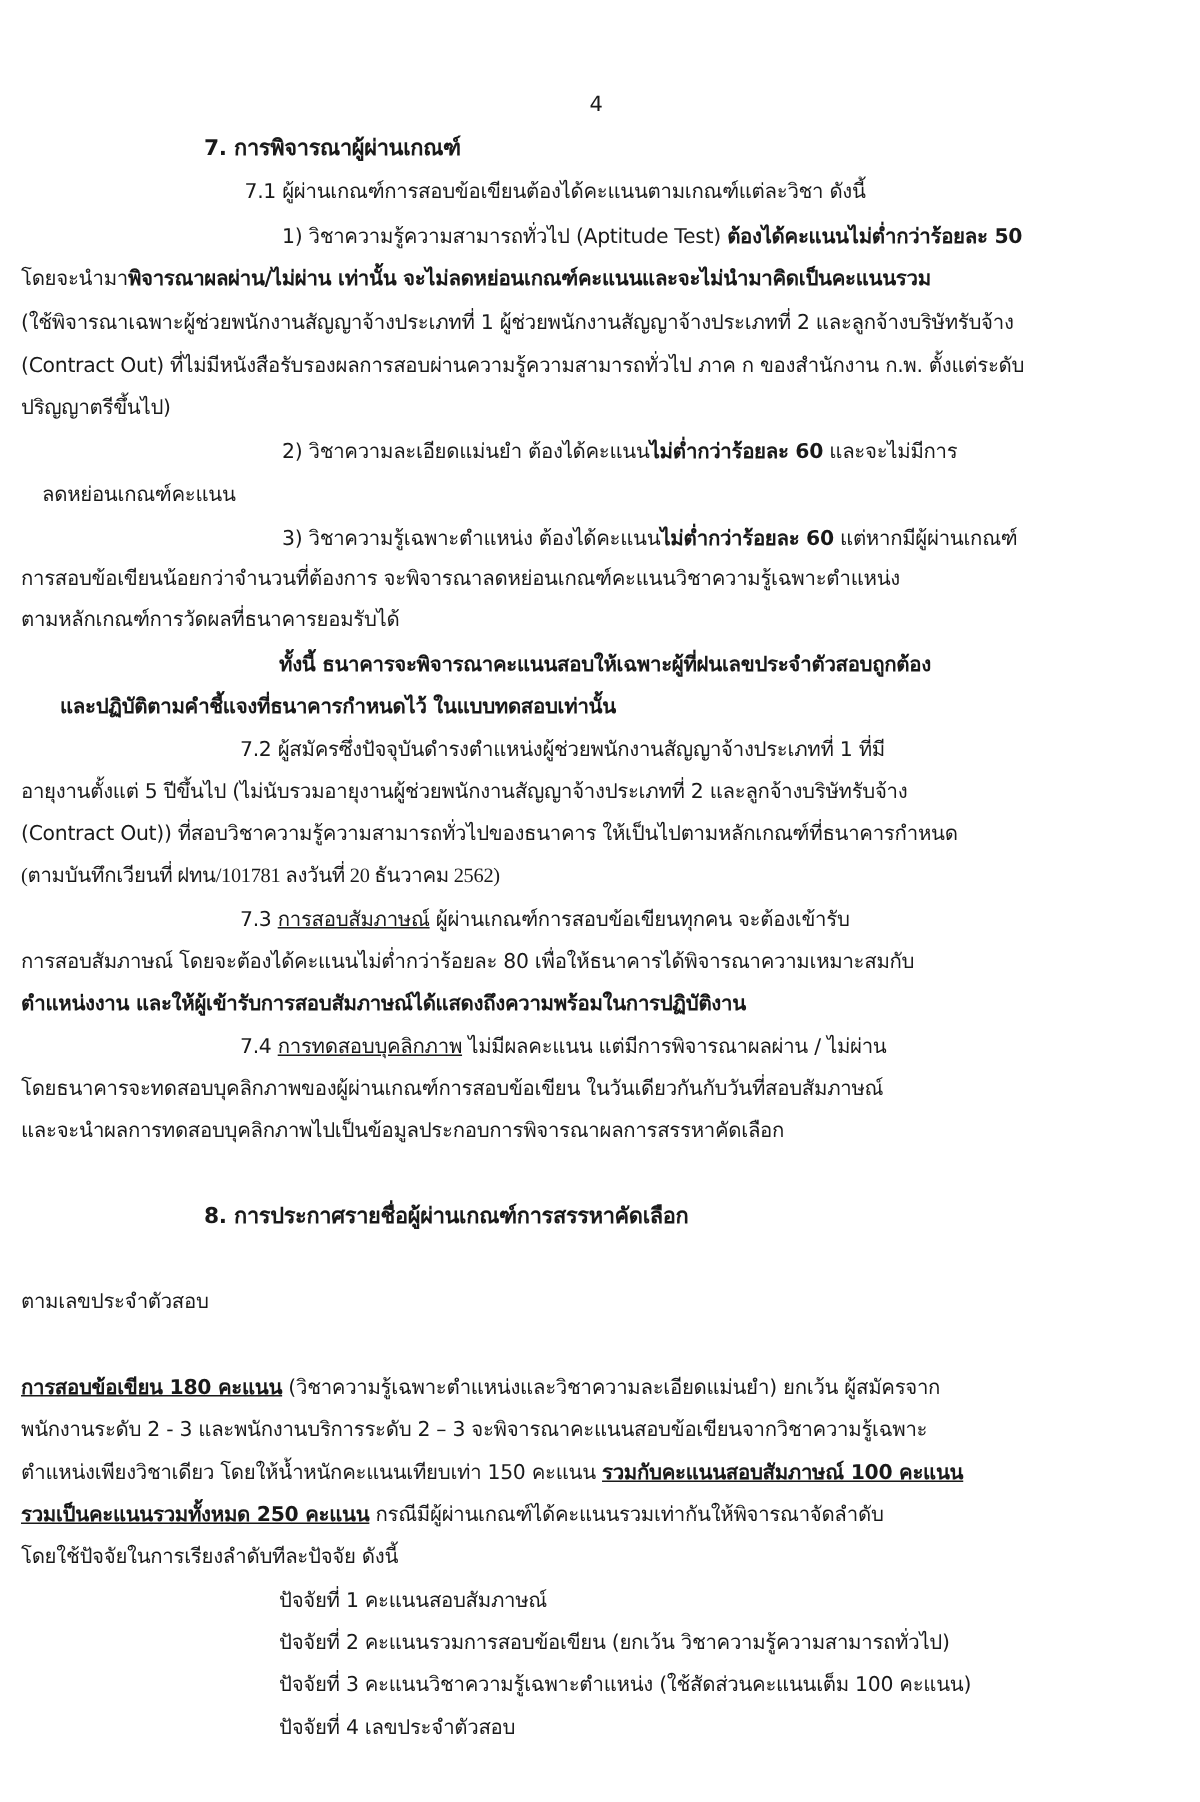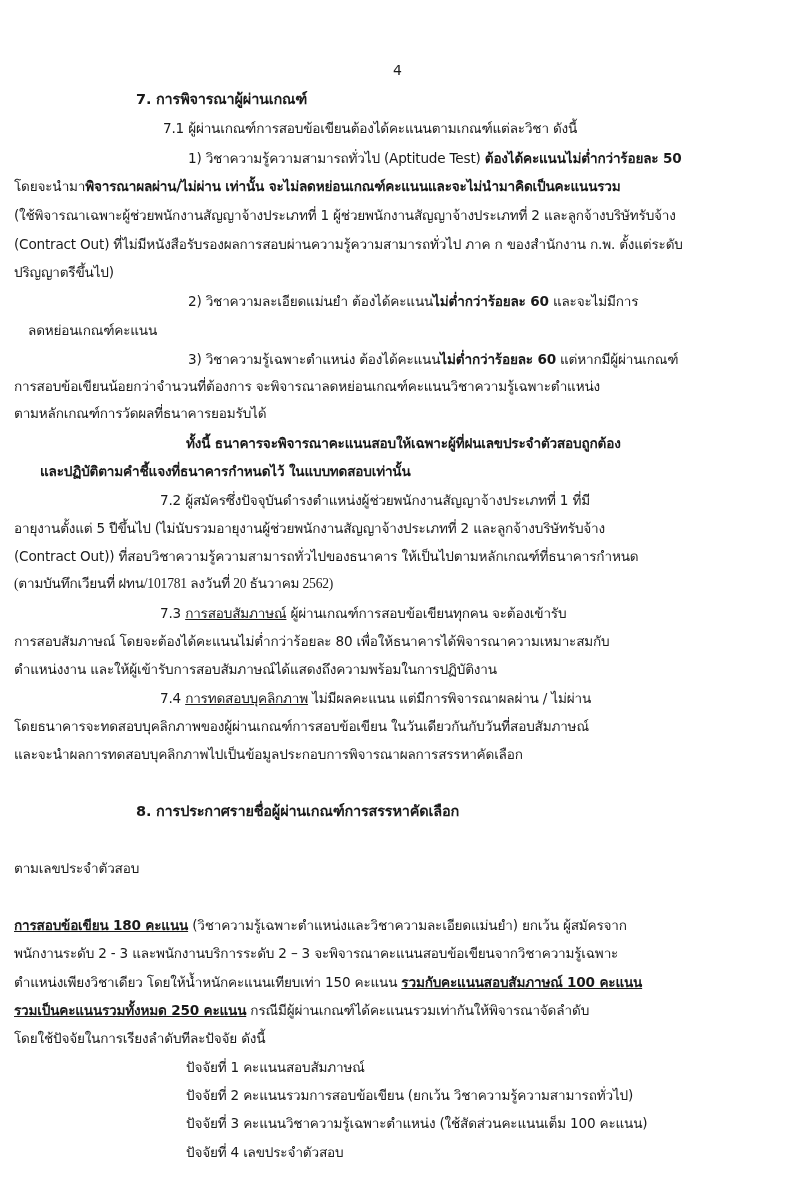--- a/index.html
+++ b/index.html
@@ -54,21 +54,21 @@
 
   <div class="ln" style="left:160px;top:490px;">7.2 ผู้สมัครซึ่งปัจจุบันดำรงตำแหน่งผู้ช่วยพนักงานสัญญาจ้างประเภทที่ 1 ที่มี</div>
   <div class="ln" style="left:14px;top:518px;">อายุงานตั้งแต่ 5 ปีขึ้นไป (ไม่นับรวมอายุงานผู้ช่วยพนักงานสัญญาจ้างประเภทที่ 2 และลูกจ้างบริษัทรับจ้าง</div>
   <div class="ln" style="left:14px;top:546px;">(Contract Out)) ที่สอบวิชาความรู้ความสามารถทั่วไปของธนาคาร ให้เป็นไปตามหลักเกณฑ์ที่ธนาคารกำหนด</div>
   <div class="ln" style="left:14px;top:574px;font-family:Liberation Serif, serif;">(ตามบันทึกเวียนที่ ฝทน/101781 ลงวันที่ 20 ธันวาคม 2562)</div>
 
   <div class="ln" style="left:160px;top:603px;">
     <span>7.3 </span><span class="u">การสอบสัมภาษณ์</span><span> ผู้ผ่านเกณฑ์การสอบข้อเขียนทุกคน จะต้องเข้ารับ</span>
   </div>
   <div class="ln" style="left:14px;top:631px;">การสอบสัมภาษณ์ โดยจะต้องได้คะแนนไม่ต่ำกว่าร้อยละ 80 เพื่อให้ธนาคารได้พิจารณาความเหมาะสมกับ</div>
-  <div class="ln" style="left:14px;top:659px;">ตำแหน่งงาน และให้ผู้เข้ารับการสอบสัมภาษณ์ได้แสดงถึงความพร้อมในการปฏิบัติงาน</div>
+  <div class="ln" style="left:14px;top:659px;font-weight:bold;">ตำแหน่งงาน และให้ผู้เข้ารับการสอบสัมภาษณ์ได้แสดงถึงความพร้อมในการปฏิบัติงาน</div>
 
   <div class="ln" style="left:160px;top:688px;">
     <span>7.4 </span><span class="u">การทดสอบบุคลิกภาพ</span><span> ไม่มีผลคะแนน แต่มีการพิจารณาผลผ่าน / ไม่ผ่าน</span>
   </div>
   <div class="ln" style="left:14px;top:716px;">โดยธนาคารจะทดสอบบุคลิกภาพของผู้ผ่านเกณฑ์การสอบข้อเขียน ในวันเดียวกันกับวันที่สอบสัมภาษณ์</div>
   <div class="ln" style="left:14px;top:744px;">และจะนำผลการทดสอบบุคลิกภาพไปเป็นข้อมูลประกอบการพิจารณาผลการสรรหาคัดเลือก</div>
 
   <div class="ln h" style="left:136px;top:801px;">8. การประกาศรายชื่อผู้ผ่านเกณฑ์การสรรหาคัดเลือก</div>
   <div class="ln" style="left:14px;top:858px;">ตามเลขประจำตัวสอบ</div>
 

